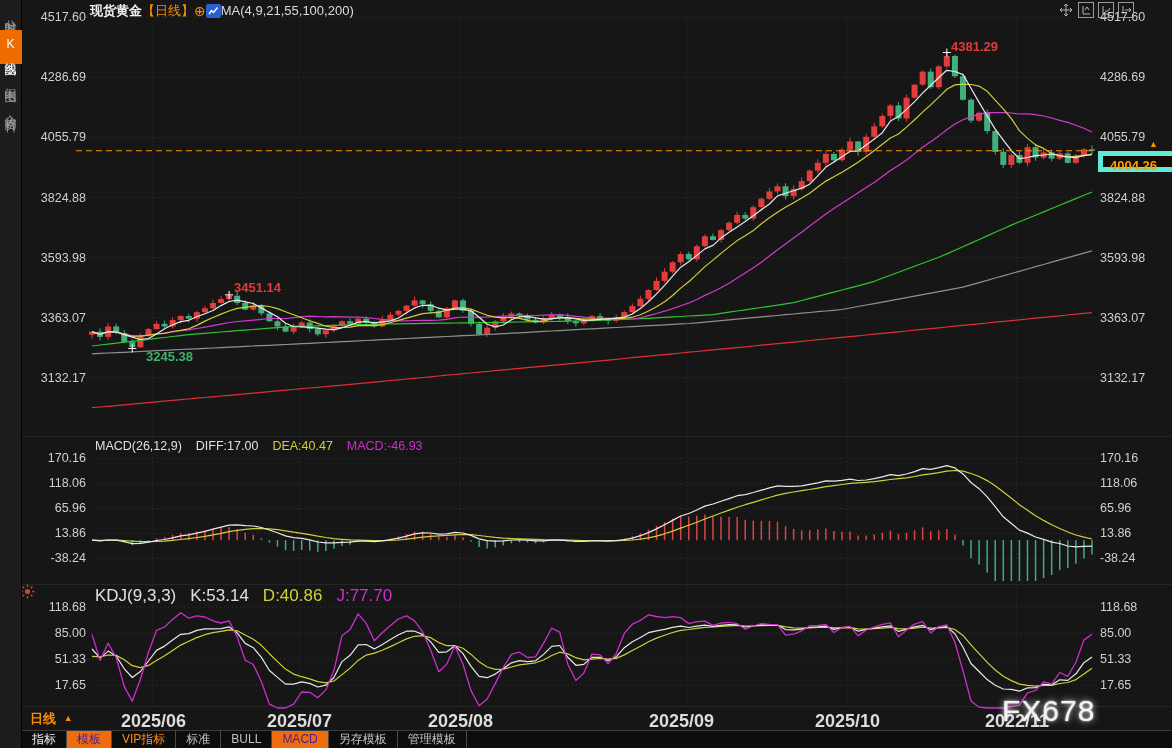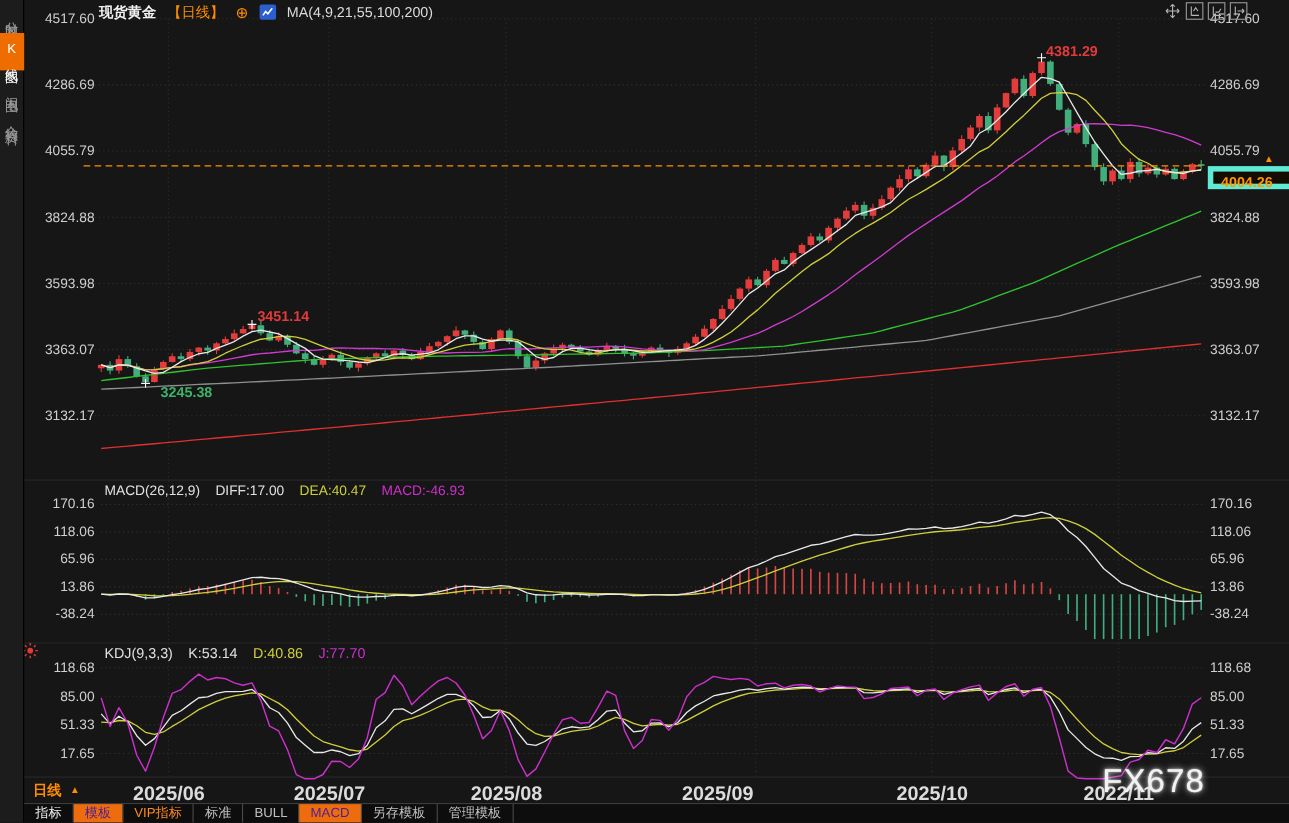--- a/index.html
+++ b/index.html
@@ -8,37 +8,37 @@
        font-family:"Liberation Sans","DejaVu Sans",sans-serif;-webkit-font-smoothing:antialiased}
   #chart-svg{position:absolute;left:0;top:0;z-index:1}
   .ov{position:absolute;z-index:2}
   
   #sidebar{position:absolute;left:0;top:0;width:22px;height:748px;background:#1c1c1c;
            border-right:1px solid #000;z-index:4;display:flex;flex-direction:column;align-items:center;padding-top:3px}
   .sb-tab{writing-mode:vertical-rl;text-orientation:upright;font-size:12px;color:#979797;
           letter-spacing:2px;padding:7px 0;margin-bottom:7px;width:22px;text-align:center;cursor:pointer;line-height:22px}
   .sb-tab.active{background:#ef6c00;color:#fff}
   
-  #hdr{left:90px;top:2px;display:flex;gap:10px;align-items:center;font-size:13px;color:#e8e8e8;white-space:nowrap;height:17px}
+  #hdr{left:90px;top:2px;display:flex;align-items:center;font-size:13px;color:#e8e8e8;white-space:nowrap;height:17px}
   #hdr .sym{font-weight:bold;color:#f0f0f0}
   #hdr .per{color:#ff8c00;cursor:pointer}
   #hdr .plus{color:#ff8c00;font-size:14px;cursor:pointer;line-height:14px}
   #hdr .cicon{width:15px;height:14px;background:#2a5fd0;border-radius:2px;display:inline-flex;align-items:center;justify-content:center;cursor:pointer}
   #hdr .mas{color:#dcdcdc}
   #legend{display:flex;gap:13px}
   
   #winicons{left:1058px;top:2px;display:flex;gap:4px;z-index:3}
   .wic{width:16px;height:16px;display:inline-flex;align-items:center;justify-content:center;cursor:pointer}
   .wic.box{border:1px solid #9a9a9a}
   
   .axl{position:absolute;z-index:2;left:24px;width:62px;text-align:right;font-size:12.5px;color:#cfcfcf}
   .axr{position:absolute;z-index:2;left:1100px;width:68px;text-align:left;font-size:12.5px;color:#cfcfcf}
   
   #macdHdr{left:95px;top:439px;display:flex;gap:14px;font-size:12.5px;white-space:nowrap}
-  #kdjHdr{left:95px;top:586px;display:flex;gap:14px;font-size:13px;white-space:nowrap}
+  #kdjHdr{left:95px;top:586px;display:flex;gap:14px;font-size:17px;white-space:nowrap}
   .tw{color:#e0e0e0}.ty{color:#cfcf3a}.tm{color:#cc2fcc}
   
   .ann{position:absolute;z-index:3;font-size:13px;font-weight:bold;white-space:nowrap}
   #annHigh{left:951px;top:39px;color:#e23b3b}
   #annSwingHigh{left:234px;top:280px;color:#e23b3b}
   #annSwingLow{left:146px;top:349px;color:#3cb36a}
   #pbox{position:absolute;z-index:3;left:1098px;top:151px;width:85px;height:21px;border:5px solid #5eead4;
         background:#140c00;color:#ff9a00;font-size:13px;font-weight:bold;line-height:19px;padding-left:7px}
   #pArrow{position:absolute;z-index:3;left:1149px;top:139px;color:#ff9100;font-size:9px}
   
@@ -593,16 +593,16 @@
     <span class="axr" style="top: 600px;">118.68</span>
     <span class="axl" style="top: 626.003px;">85.00</span>
     <span class="axr" style="top: 626.003px;">85.00</span>
     <span class="axl" style="top: 651.999px;">51.33</span>
     <span class="axr" style="top: 651.999px;">51.33</span>
     <span class="axl" style="top: 678.003px;">17.65</span>
     <span class="axr" style="top: 678.003px;">17.65</span>
     <span class="mon" style="left: 121px;">2025/06</span>
     <span class="mon" style="left: 267px;">2025/07</span>
     <span class="mon" style="left: 428px;">2025/08</span>
-    <span class="mon" style="left: 620px;">2025/09</span>
+    <span class="mon" style="left: 649px;">2025/09</span>
     <span class="mon" style="left: 815px;">2025/10</span>
     <span class="mon" style="left: 985px;">2022/11</span>
   </div>
 
 </body></html>

